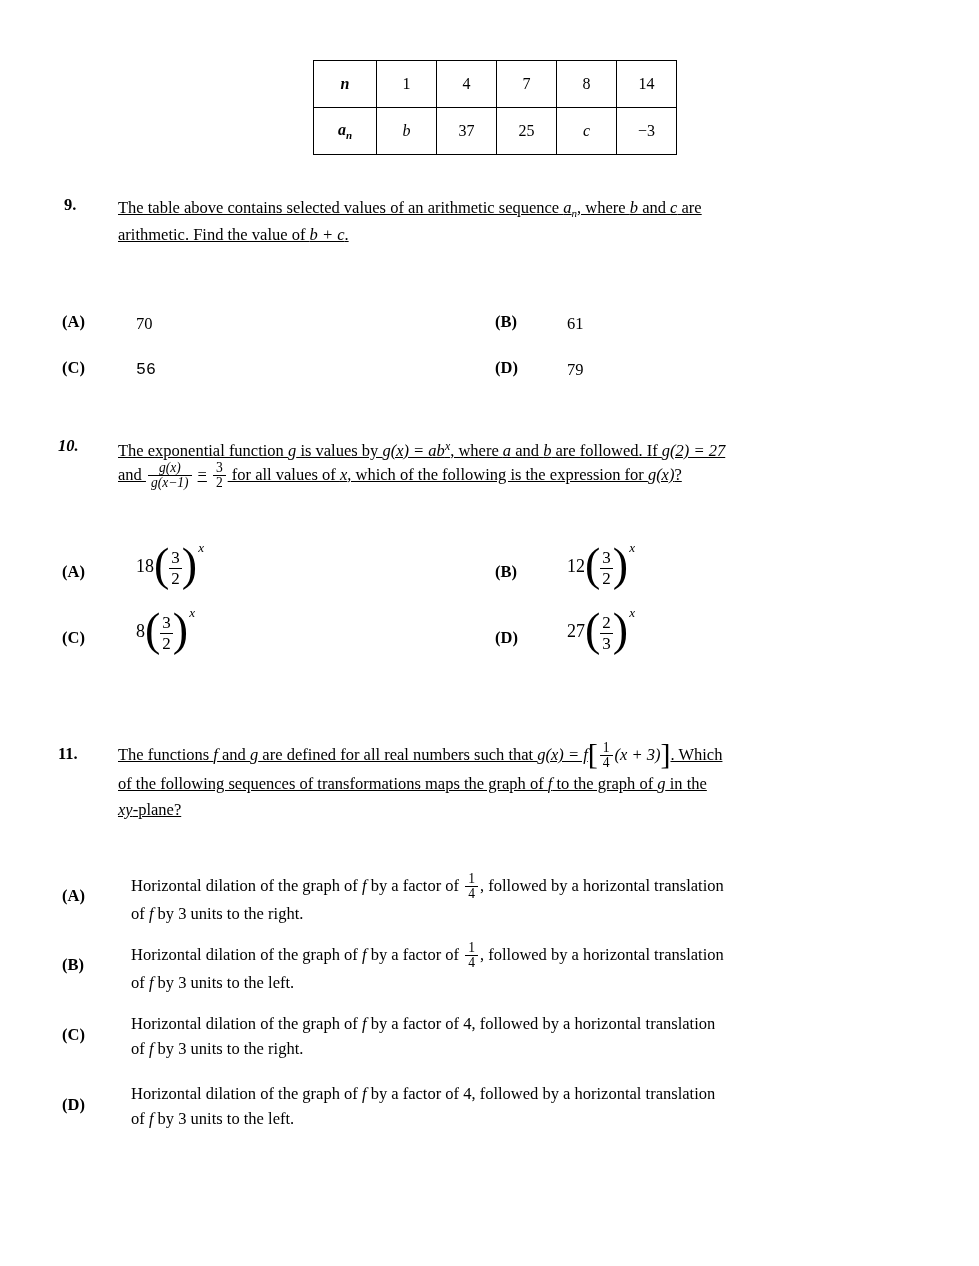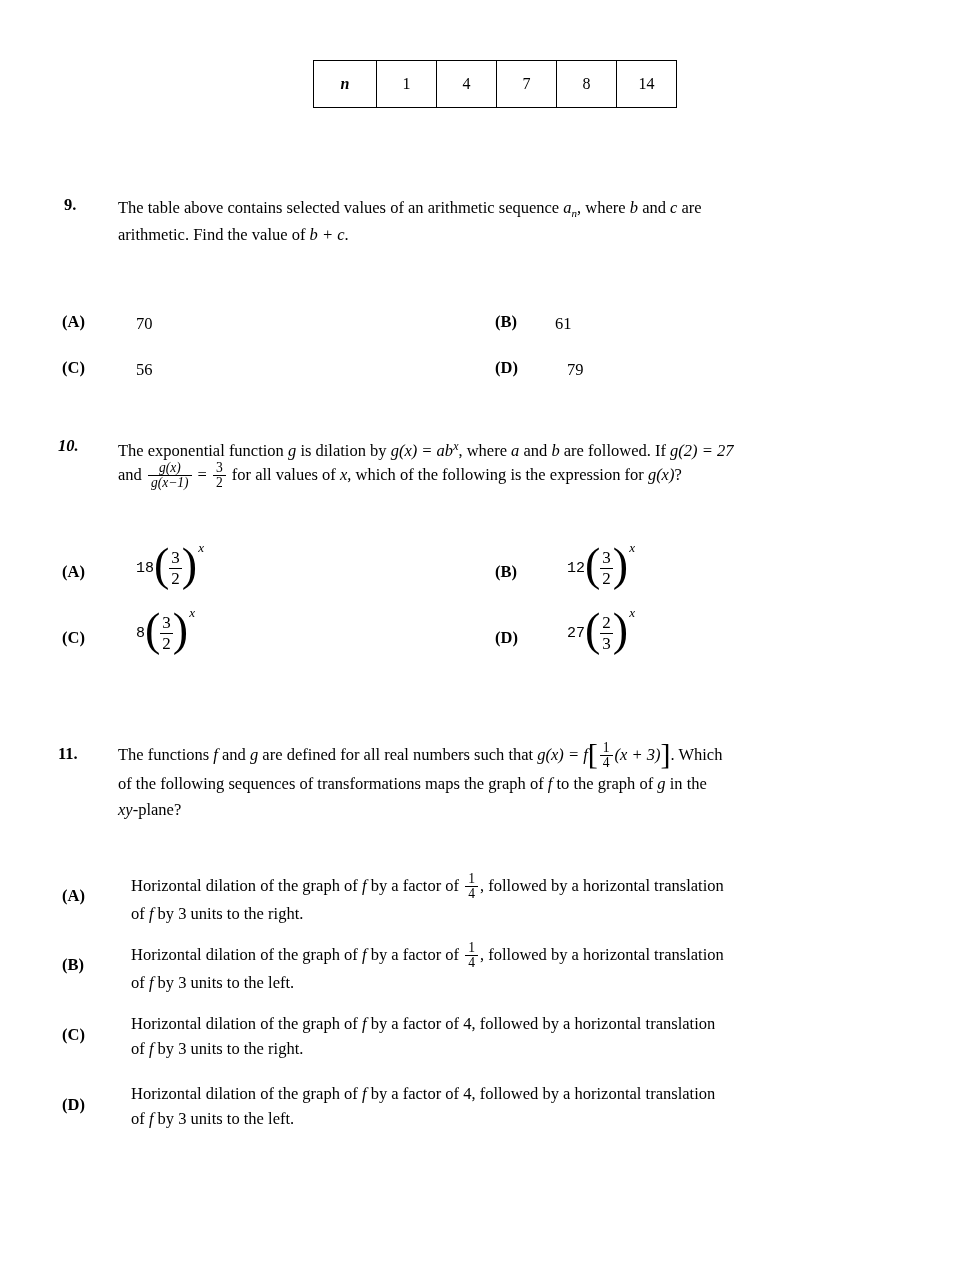--- a/index.html
+++ b/index.html
@@ -55,20 +55,21 @@
   
   .qnum {
     position: absolute;
     font-weight: bold;
     font-size: 16.5px;
   }
   .qbody {
     position: absolute;
     font-size: 16.5px;
     line-height: 1.55;
+    text-decoration: underline;
   }
   .opt-label {
     position: absolute;
     font-weight: bold;
     font-size: 16.5px;
   }
   .opt-text {
     position: absolute;
     font-size: 16.5px;
     line-height: 1.5;
@@ -112,21 +113,21 @@
   }
   .pfrac .inner .num { display: block; padding: 0 2px; }
   .pfrac .inner .den { display: block; border-top: 1.2px solid #000; padding: 0 2px; }
   .pfrac .exp {
     font-size: 13px;
     font-style: italic;
     position: relative;
     top: -20px;
     left: 1px;
   }
-  .coef { font-size: 15px; font-family: Liberation Mono, monospace; }
+  .coef { font-size: 18px; }
 
   .bracketexp {
     display: inline-block;
     vertical-align: middle;
     white-space: nowrap;
   }
   .bracketexp .brk {
     display: inline-block;
     font-size: 30px;
     line-height: 0;
@@ -144,42 +145,50 @@
     <table class="seq">
       <tbody>
           <tr>
         <td class="hdr"><span>n</span></td>
         <td><span>1</span></td>
         <td><span>4</span></td>
         <td><span>7</span></td>
         <td><span>8</span></td>
         <td><span>14</span></td>
       </tr>
+      <tr>
+        <td class="hdr">a<span class="sub">n</span></td>
+        <td class="it"><span>b</span></td>
+        <td><span>37</span></td>
+        <td><span>25</span></td>
+        <td class="it"><span>c</span></td>
+        <td><span>−3</span></td>
+      </tr>
     </tbody>
       </table>
   </div>
 
   <div class="qnum" style="left:64px; top:195px;">9.</div>
   <div class="qbody" style="left:118px; top:195px; width:770px;">
     <span>The table above contains selected values of an arithmetic sequence </span><span class="it"><span>a</span><span class="sub">n</span></span><span>, where </span><span class="it">b</span><span> and </span><span class="it">c</span><span> are</span><br>
     <span>arithmetic.  Find the value of </span><span class="it">b + c</span><span>.</span>
   </div>
 
   <div class="opt-label" style="left:62px; top:312px;">(A)</div>
   <div class="opt-text" style="left:136px; top:312px;text-align:center;">70</div>
   <div class="opt-label" style="left:495px; top:312px;">(B)</div>
-  <div class="opt-text" style="left:555px; top:312px;">61</div>
+  <div class="opt-text" style="left:567px; top:312px;">61</div>
   <div class="opt-label" style="left:62px; top:358px;">(C)</div>
-  <div class="opt-text" style="left:136px; top:358px;">56</div>
+  <div class="opt-text" style="left:136px; top:358px;font-family:Liberation Mono, monospace;">56</div>
   <div class="opt-label" style="left:495px; top:358px;">(D)</div>
   <div class="opt-text" style="left:567px; top:358px;">79</div>
 
   <div class="qnum" style="left:58px; top:436px;font-style:italic;">10.</div>
   <div class="qbody" style="left:118px; top:436px; width:800px;">
-    <span>The exponential function </span><span class="it">g</span><span> is dilation by </span><span class="it"><span>g(x) = ab</span><sup class="sm">x</sup></span><span>, where </span><span class="it">a</span><span> and </span><span class="it">b</span><span> are followed.  If  </span><span class="it">g(2) = 27</span>
+    <span>The exponential function </span><span class="it">g</span><span> is values by </span><span class="it"><span>g(x) = ab</span><sup class="sm">x</sup></span><span>, where </span><span class="it">a</span><span> and </span><span class="it">b</span><span> are followed.  If  </span><span class="it">g(2) = 27</span>
   </div>
 
   <div class="qbody" style="left:118px; top:462px; width:800px;">
     <span>and </span><span class="frac it"><span class="num">g(x)</span><span class="den">g(x−1)</span></span><span style="margin:0 4px;">=</span><span class="frac"><span class="num">3</span><span class="den">2</span></span><span> for all values of </span><span class="it">x</span><span>, which of the following is the expression for </span><span class="it">g(x)</span><span>?</span>
   </div>
 
   <div class="opt-label" style="left:62px; top:562px;">(A)</div>
   <div class="opt-text" style="left:136px; top:548px;">
     <span class="pfrac"><span class="coef">18</span><span class="paren">(</span><span class="inner"><span class="num">3</span><span class="den">2</span></span><span class="paren">)</span><span class="exp">x</span></span>
   </div>

